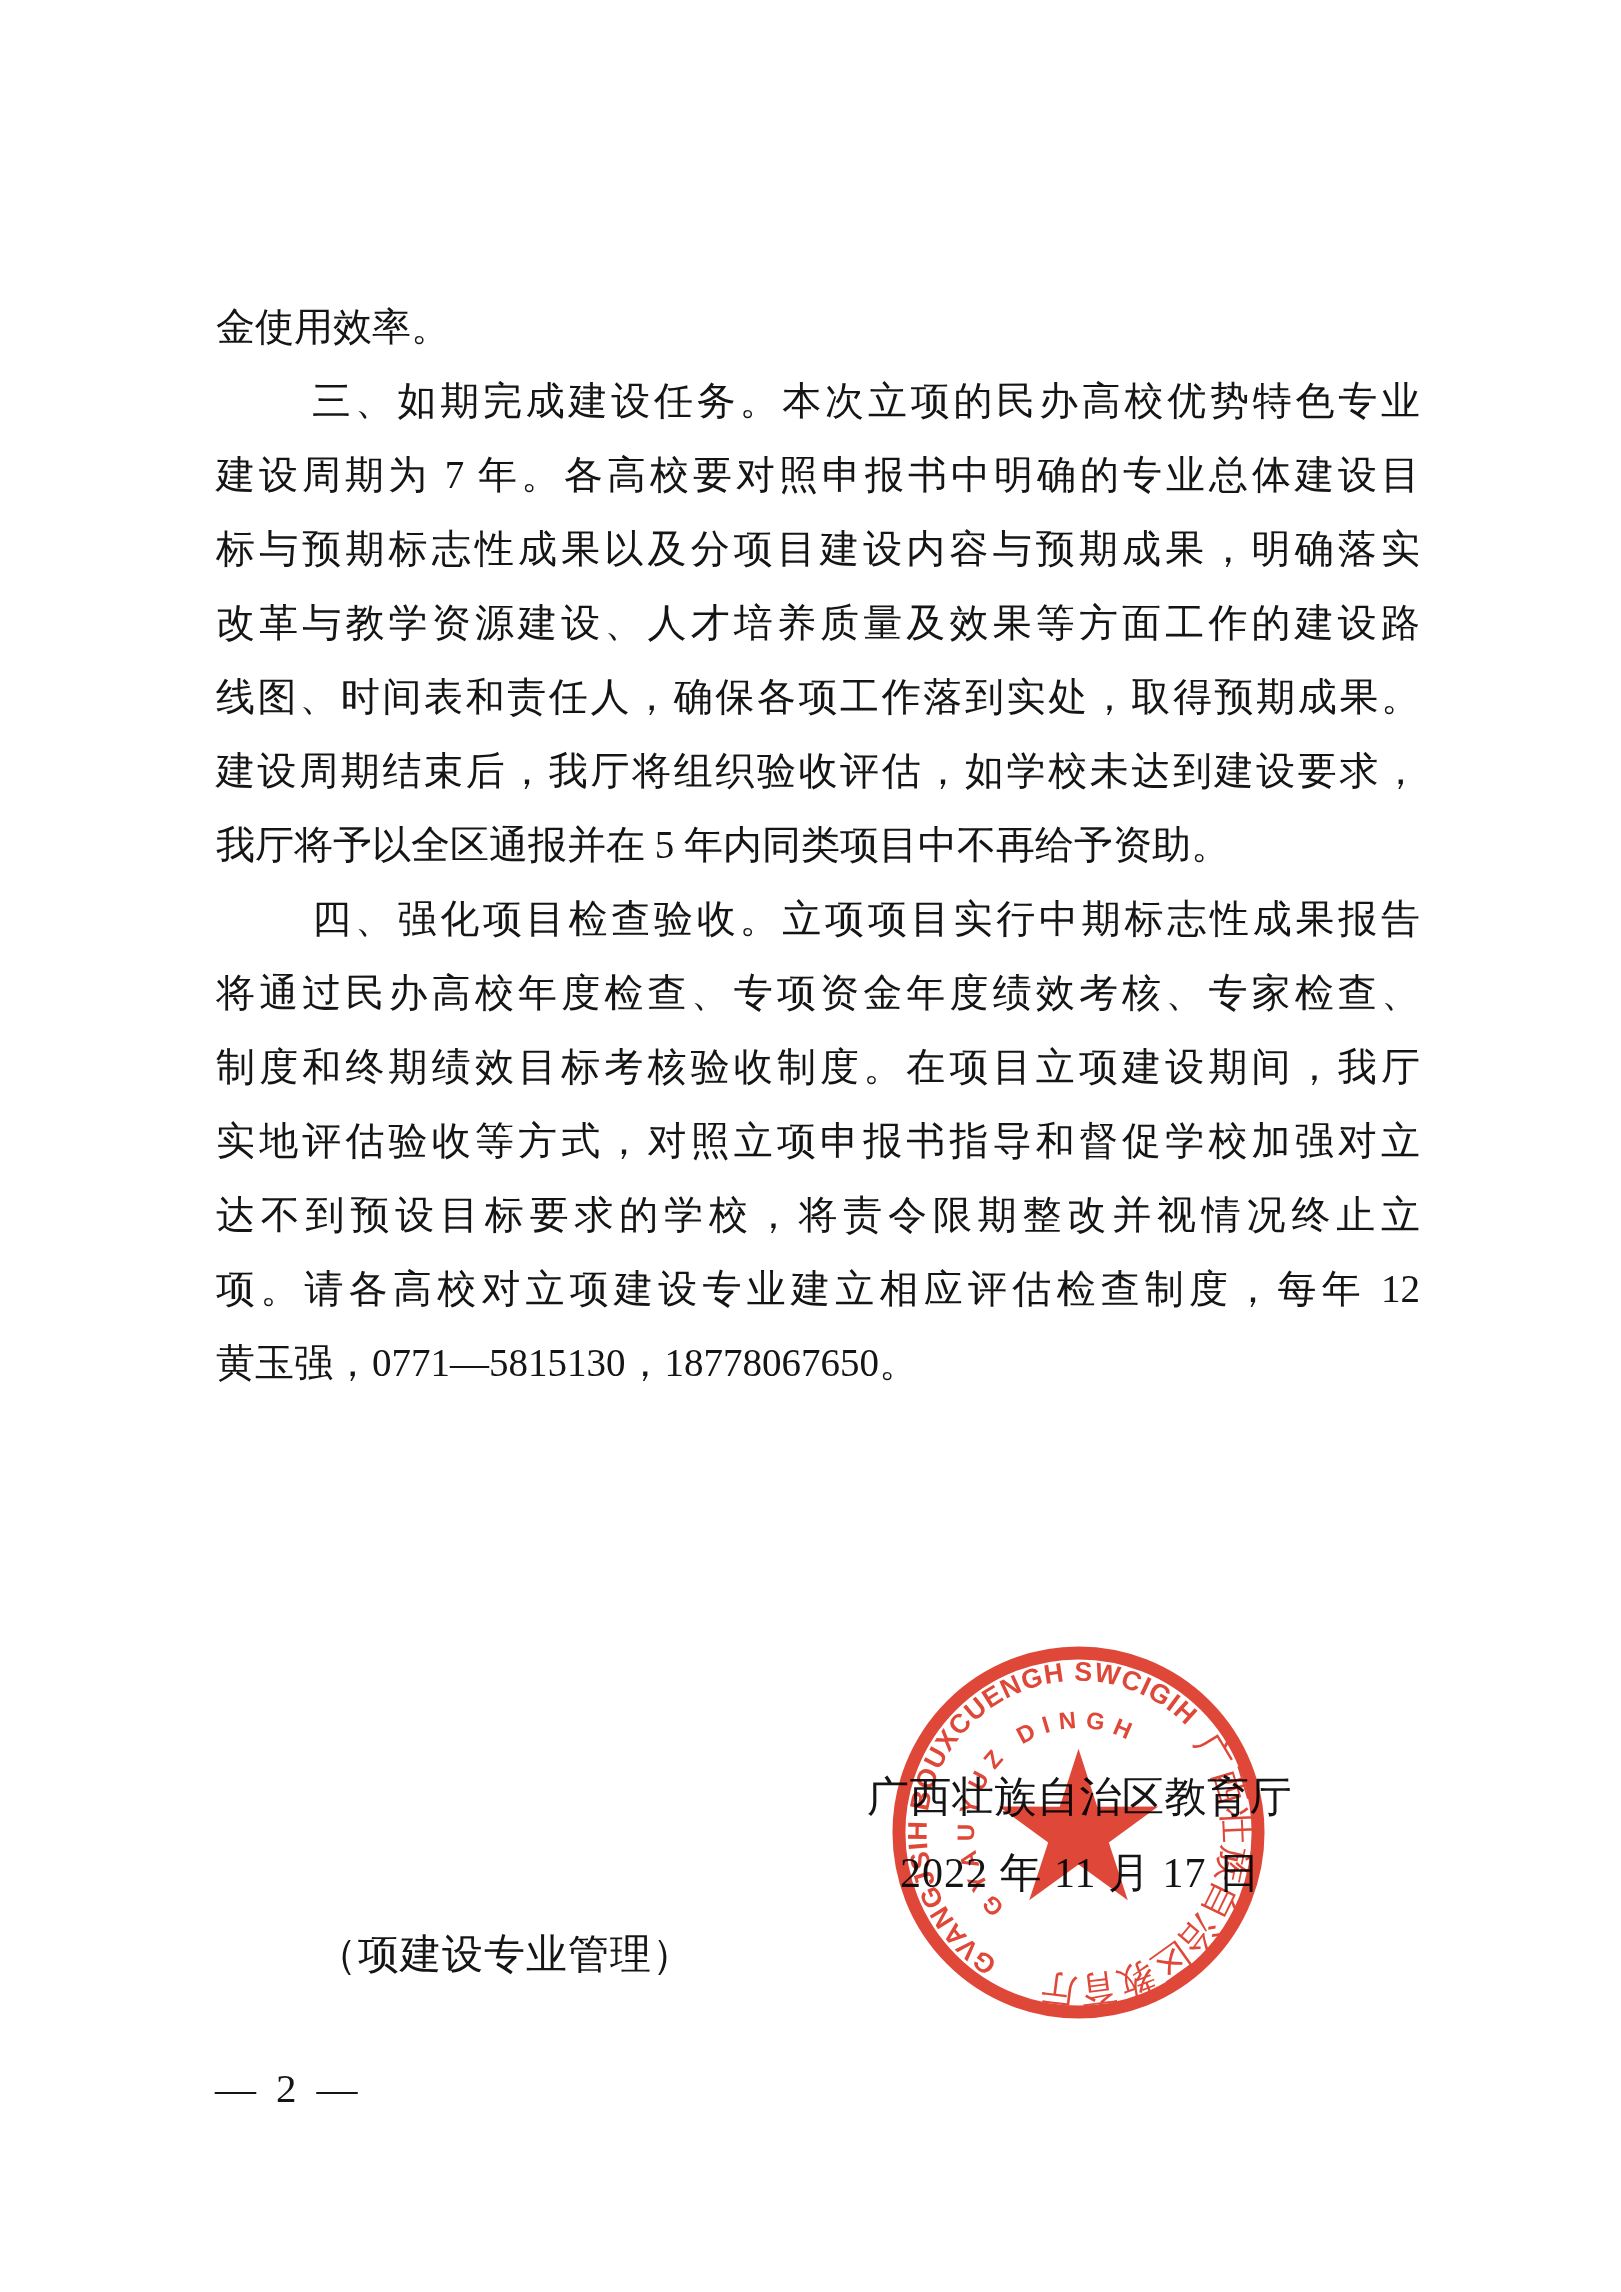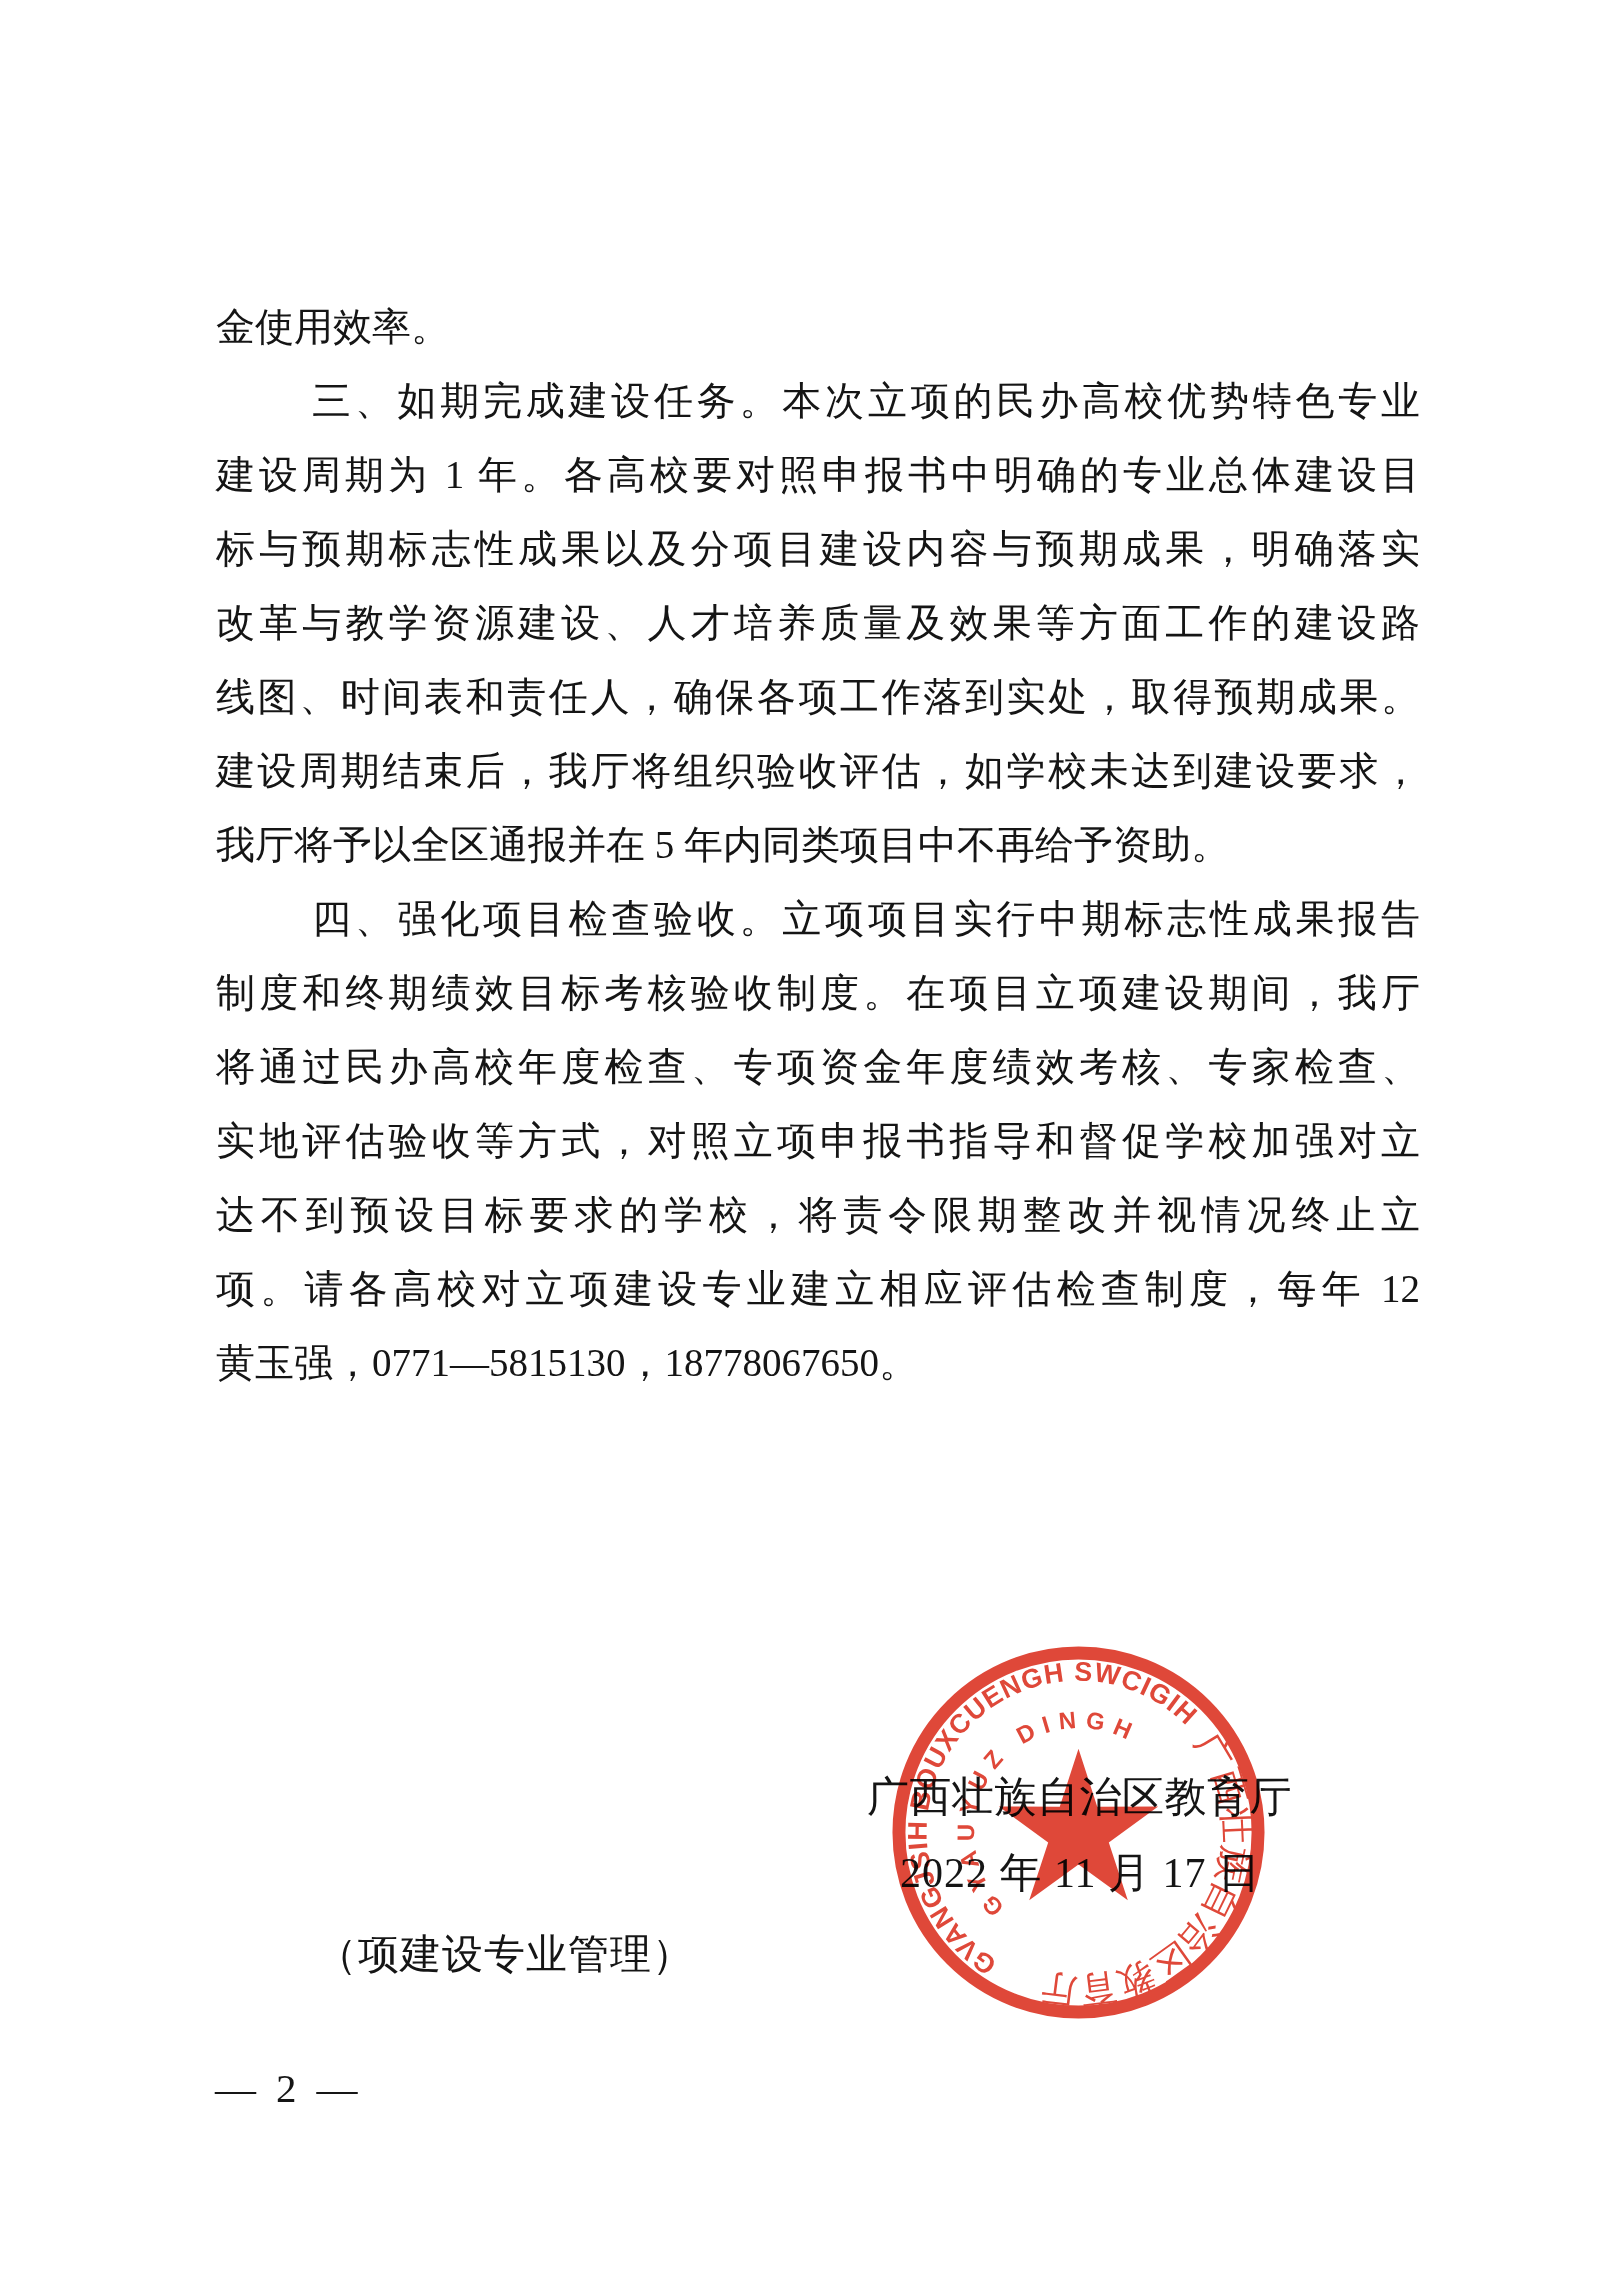--- a/index.html
+++ b/index.html
@@ -98,29 +98,29 @@
   .seal-cn { font-size: 36px; font-family: "Liberation Serif", serif; }
 </style>
 </head>
 <body>
 
 <div class="page">
 
   <main class="doc-body">
       <p class="line">金使用效率。</p>
       <p class="line indent full">三、如期完成建设任务。本次立项的民办高校优势特色专业</p>
-      <p class="line full">建设周期为 1 年。各高校要对照申报书中明确的专业总体建设目</p>
+      <p class="line full">建设周期为 7 年。各高校要对照申报书中明确的专业总体建设目</p>
       <p class="line full">标与预期标志性成果以及分项目建设内容与预期成果，明确落实</p>
       <p class="line full">改革与教学资源建设、人才培养质量及效果等方面工作的建设路</p>
       <p class="line full">线图、时间表和责任人，确保各项工作落到实处，取得预期成果。</p>
       <p class="line full">建设周期结束后，我厅将组织验收评估，如学校未达到建设要求，</p>
       <p class="line">我厅将予以全区通报并在 5 年内同类项目中不再给予资助。</p>
       <p class="line indent full">四、强化项目检查验收。立项项目实行中期标志性成果报告</p>
+      <p class="line full">将通过民办高校年度检查、专项资金年度绩效考核、专家检查、</p>
       <p class="line full">制度和终期绩效目标考核验收制度。在项目立项建设期间，我厅</p>
-      <p class="line full">将通过民办高校年度检查、专项资金年度绩效考核、专家检查、</p>
       <p class="line full">实地评估验收等方式，对照立项申报书指导和督促学校加强对立</p>
       <p class="line full">达不到预设目标要求的学校，将责令限期整改并视情况终止立</p>
       <p class="line full">项。请各高校对立项建设专业建立相应评估检查制度，每年 12</p>
       <p class="line">黄玉强，0771—5815130，18778067650。</p>
     </main>
 
   <div class="sig-org">广西壮族自治区教育厅</div>
 
   <div class="sig-date">2022 年 11 月 17 日</div>
 

